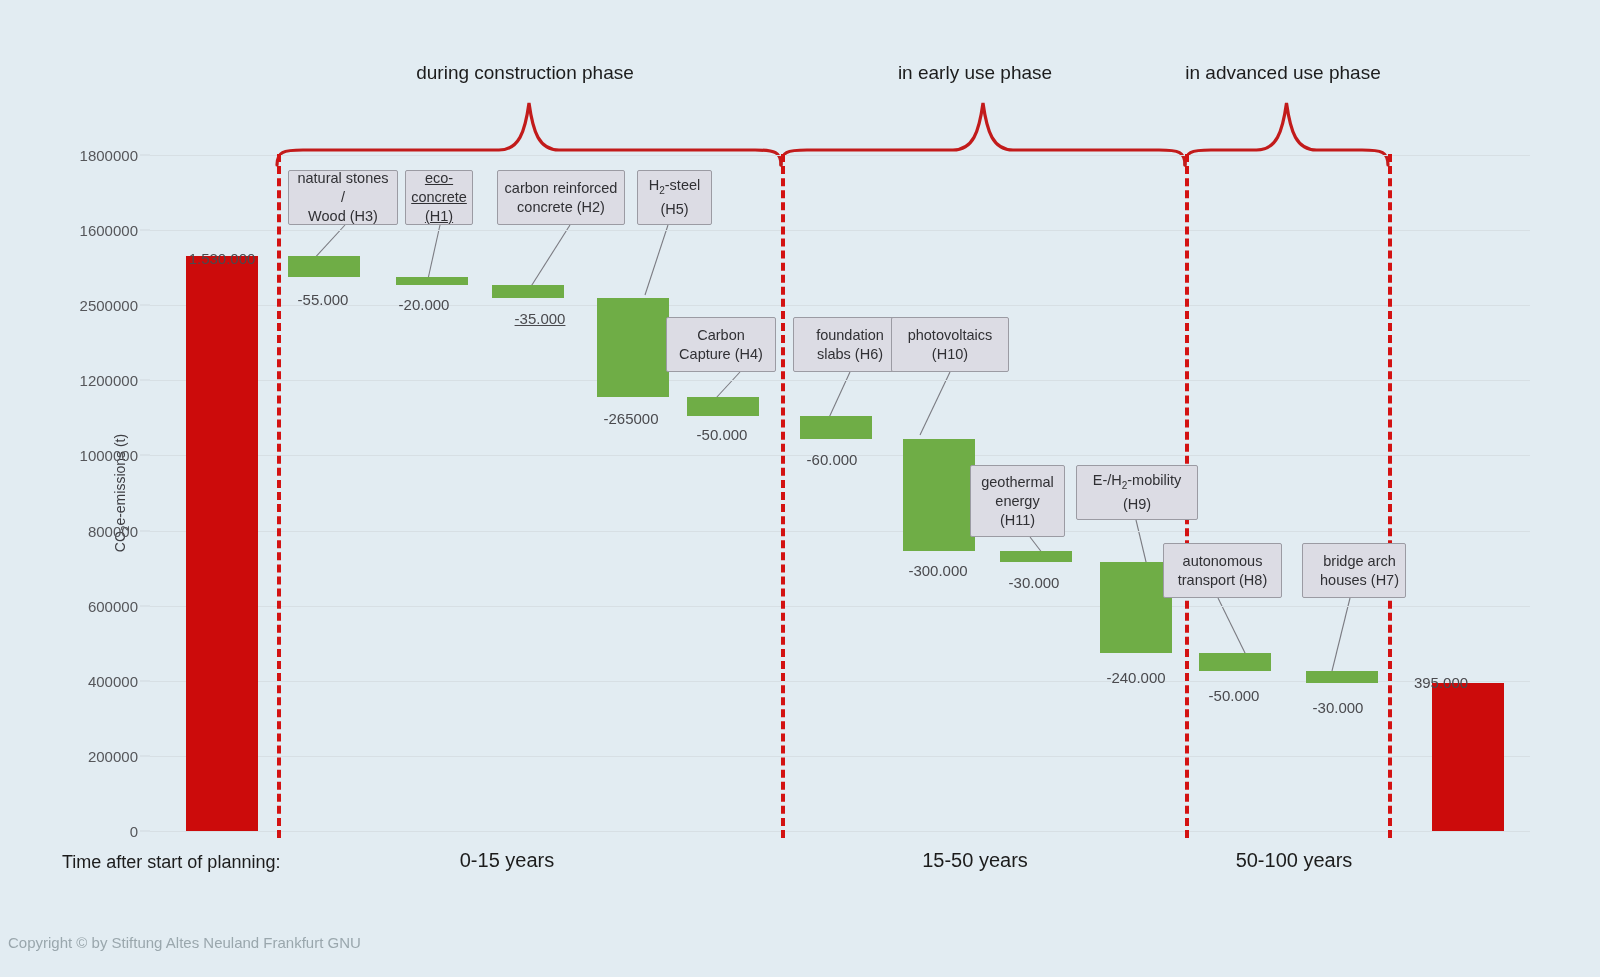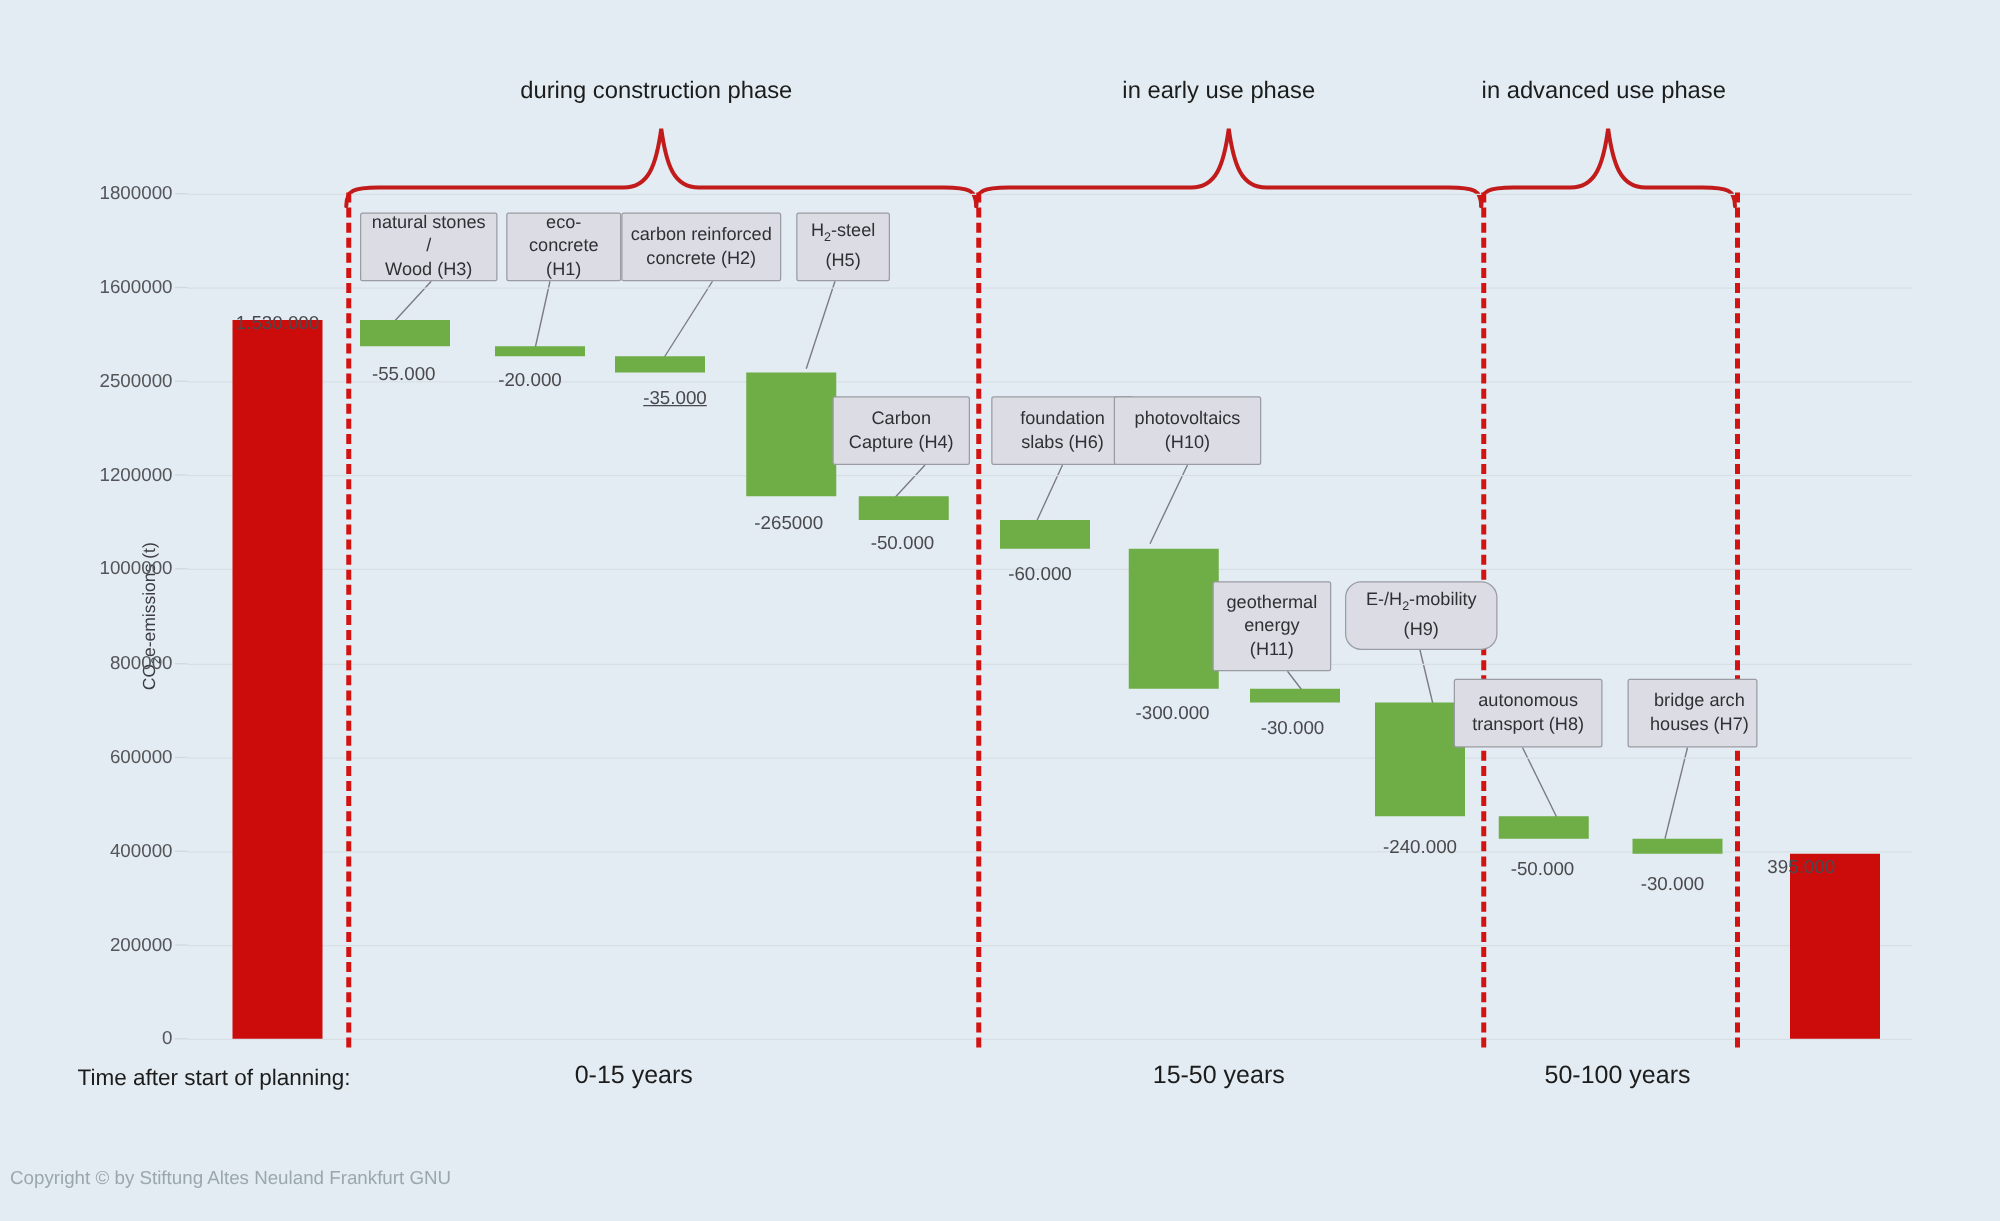--- a/index.html
+++ b/index.html
@@ -203,56 +203,56 @@
         <div class="bar-value" style="left: 788px; top: 407px;">-300.000</div>
         <div class="bar green" style="left: 850px; width: 72px; top: 396.211px; height: 11.2667px;"></div>
         <div class="bar-value" style="left: 884px; top: 419px;">-30.000</div>
         <div class="bar green" style="left: 950px; width: 72px; top: 407.478px; height: 90.1333px;"></div>
         <div class="bar-value" style="left: 986px; top: 514px;">-240.000</div>
         <div class="bar green" style="left: 1049px; width: 72px; top: 497.611px; height: 18.7778px;"></div>
         <div class="bar-value" style="left: 1084px; top: 532px;">-50.000</div>
         <div class="bar green" style="left: 1156px; width: 72px; top: 516.389px; height: 11.2667px;"></div>
         <div class="bar-value" style="left: 1188px; top: 544px;">-30.000</div>
         <div class="bar red" style="left: 1282px; width: 72px; top: 527.656px; height: 148.344px;"></div>
-        <div class="bar-value" style="left: 1291px; top: 530px;">395.000</div>
+        <div class="bar-value" style="left: 1291px; top: 519px;">395.000</div>
       </div>
     <div id="dividers">
         <div class="divider" style="left: 127px;"></div>
         <div class="divider" style="left: 631px;"></div>
         <div class="divider" style="left: 1035px;"></div>
         <div class="divider" style="left: 1238px;"></div>
       </div>
   </div>
 
   <div id="callouts">
       <div class="abs callout" style="left: 288px; top: 170px; width: 110px; height: 55px;">
         <span>natural stones /<br>Wood (H3)</span>
       </div>
-      <div class="abs callout" style="left: 405px; top: 170px; width: 92px; height: 55px;">
+      <div class="abs callout" style="left: 405px; top: 170px; width: 68px; height: 55px; text-decoration: underline;">
         <span>eco-concrete<br>(H1)</span>
       </div>
       <div class="abs callout" style="left: 497px; top: 170px; width: 128px; height: 55px;">
         <span>carbon reinforced<br>concrete (H2)</span>
       </div>
       <div class="abs callout" style="left: 637px; top: 170px; width: 75px; height: 55px;">
         <span>H<sub>2</sub>-steel<br>(H5)</span>
       </div>
       <div class="abs callout" style="left: 666px; top: 317px; width: 110px; height: 55px;">
         <span>Carbon<br>Capture (H4)</span>
       </div>
       <div class="abs callout" style="left: 793px; top: 317px; width: 114px; height: 55px;">
         <span>foundation<br>slabs (H6)</span>
       </div>
       <div class="abs callout" style="left: 891px; top: 317px; width: 118px; height: 55px;">
         <span>photovoltaics<br>(H10)</span>
       </div>
       <div class="abs callout" style="left: 970px; top: 465px; width: 95px; height: 72px;">
         <span>geothermal<br>energy<br>(H11)</span>
       </div>
-      <div class="abs callout" style="left: 1076px; top: 465px; width: 122px; height: 55px; border-radius: 13px;">
+      <div class="abs callout" style="left: 1076px; top: 465px; width: 122px; height: 55px;">
         <span>E-/H<sub>2</sub>-mobility<br>(H9)</span>
       </div>
       <div class="abs callout" style="left: 1163px; top: 543px; width: 119px; height: 55px;">
         <span>autonomous<br>transport (H8)</span>
       </div>
       <div class="abs callout" style="left: 1302px; top: 543px; width: 104px; height: 55px; justify-content: flex-end;">
         <span>bridge arch<br>houses (H7)</span>
       </div>
     </div>
 

